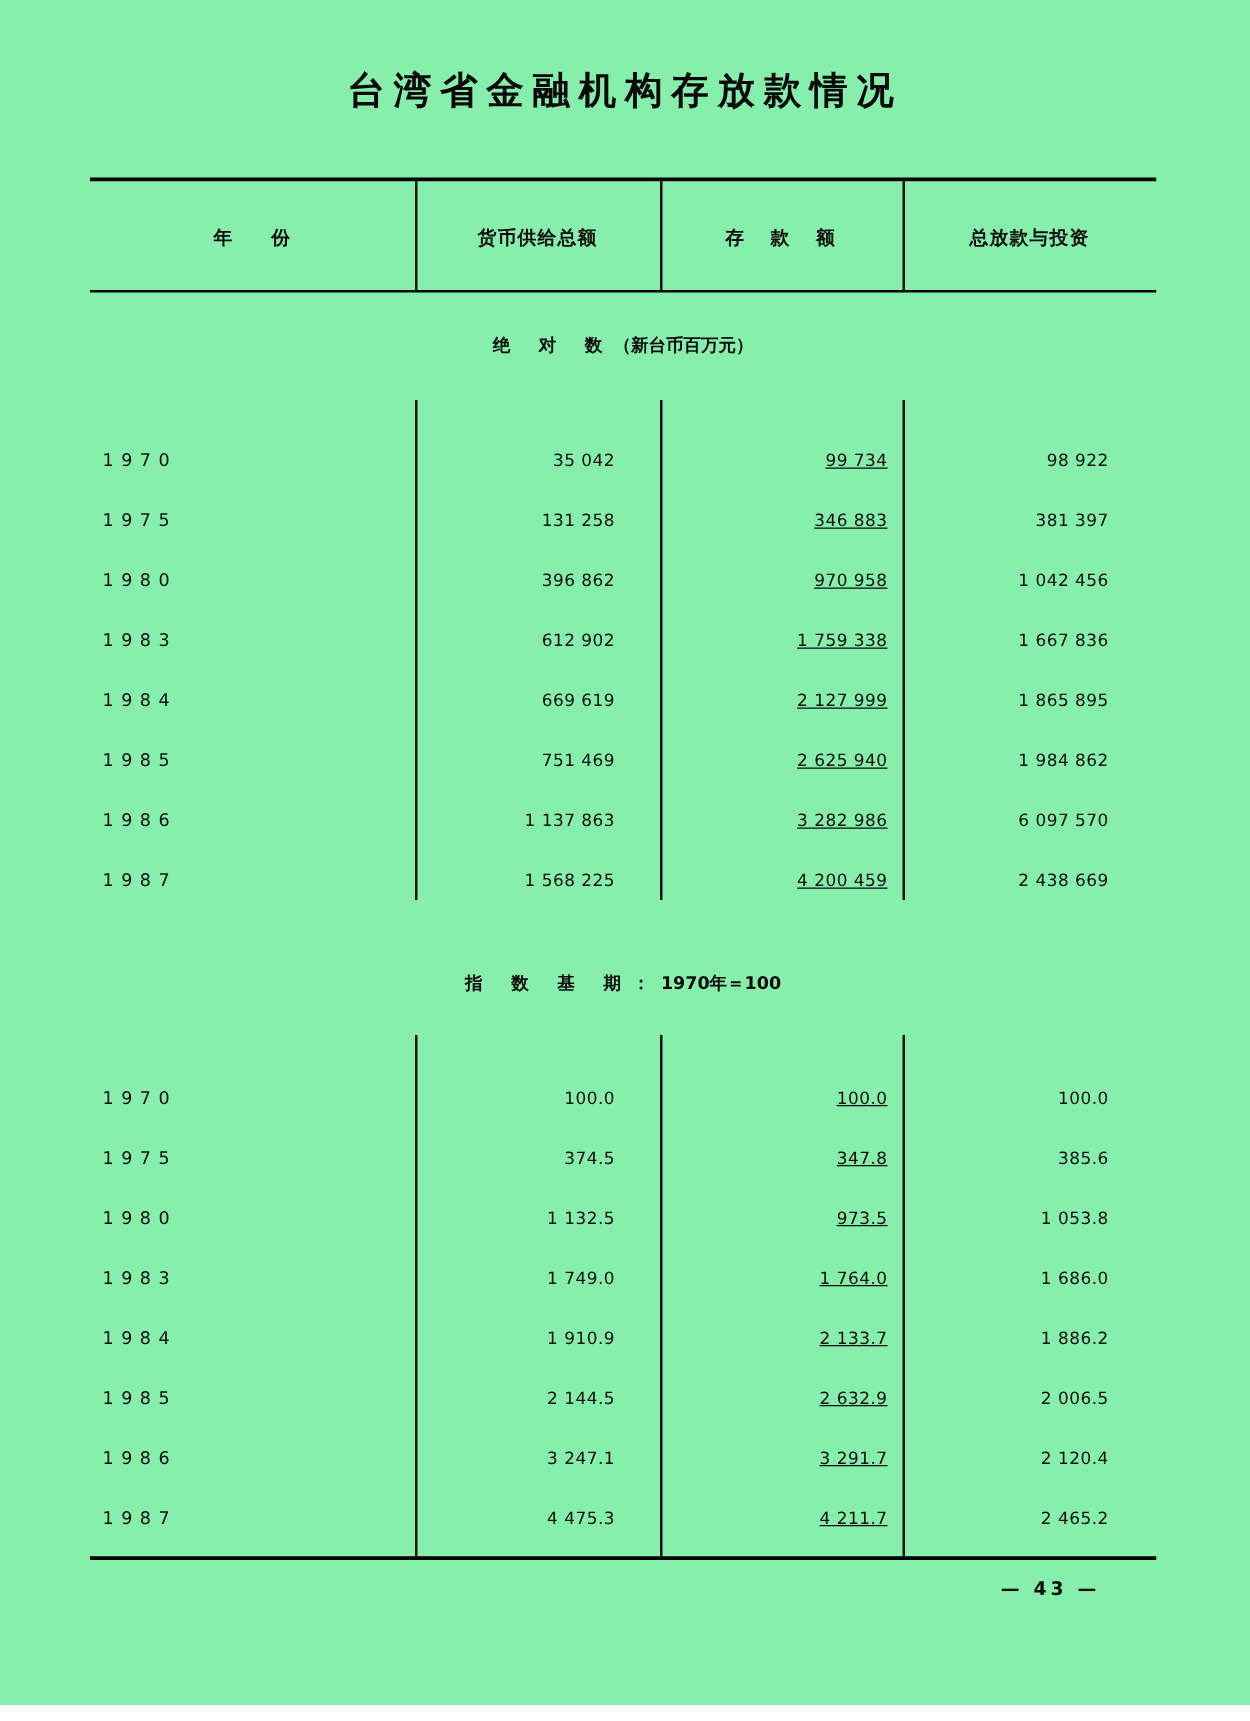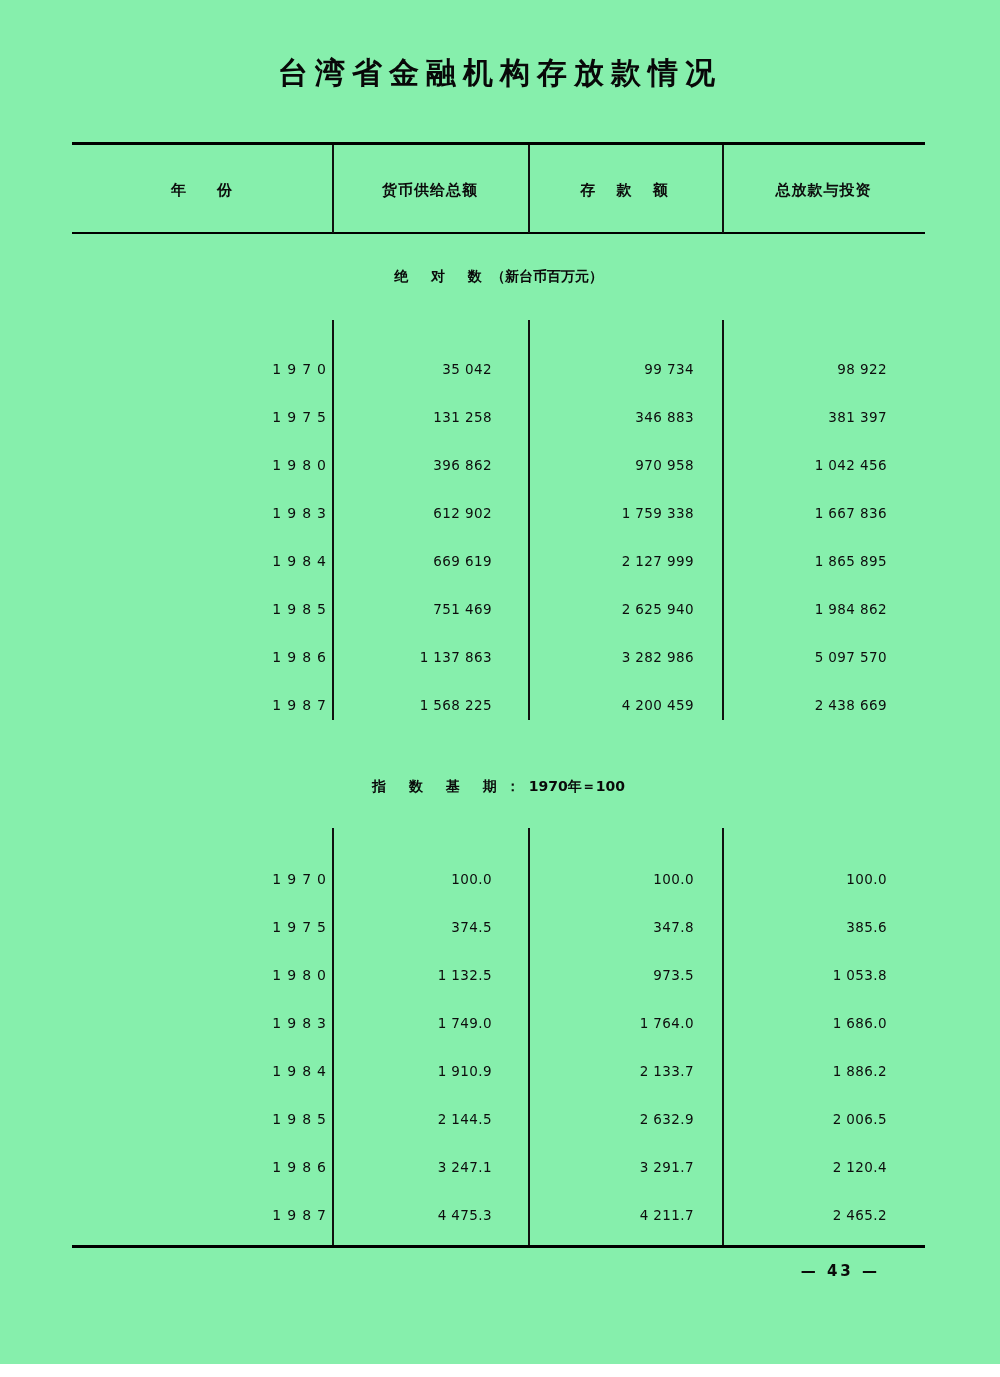--- a/index.html
+++ b/index.html
@@ -138,32 +138,32 @@
     align-items: center;
     height: 48px;
   }
   .cell {
     font-size: 14px;
     box-sizing: border-box;
     color: #0d0d0d;
   }
   .cell-year {
     width: 260px;
-    text-align: right;
+    text-align: left;
     letter-spacing: 6px;
     padding-left: 10px;
     font-size: 14px;
   }
   .cell-num {
     text-align: right;
     font-size: 13.5px;
     letter-spacing: 0.4px;
   }
   .cell-money { width: 196px; padding-right: 36px; }
-  .cell-dep   { width: 194px; padding-right: 28px; }
+  .cell-dep   { width: 194px; padding-right: 12px; text-decoration: underline; }
   .cell-loan  { width: 203px; padding-right: 38px; }
 
   
   .page-number {
     position: absolute;
     left: 0;
     top: 1262px;
     width: 1000px;
     text-align: right;
     padding-right: 120px;
@@ -244,21 +244,21 @@
       <div class="drow">
         <div class="cell cell-year">1985</div>
         <div class="cell cell-num cell-money">751 469</div>
         <div class="cell cell-num cell-dep">2 625 940</div>
         <div class="cell cell-num cell-loan">1 984 862</div>
       </div>
       <div class="drow">
         <div class="cell cell-year">1986</div>
         <div class="cell cell-num cell-money">1 137 863</div>
         <div class="cell cell-num cell-dep">3 282 986</div>
-        <div class="cell cell-num cell-loan">5 097 570</div>
+        <div class="cell cell-num cell-loan">6 097 570</div>
       </div>
       <div class="drow">
         <div class="cell cell-year">1987</div>
         <div class="cell cell-num cell-money">1 568 225</div>
         <div class="cell cell-num cell-dep">4 200 459</div>
         <div class="cell cell-num cell-loan">2 438 669</div>
       </div>
     </div>
 
   <div class="section-caption cap-2">

